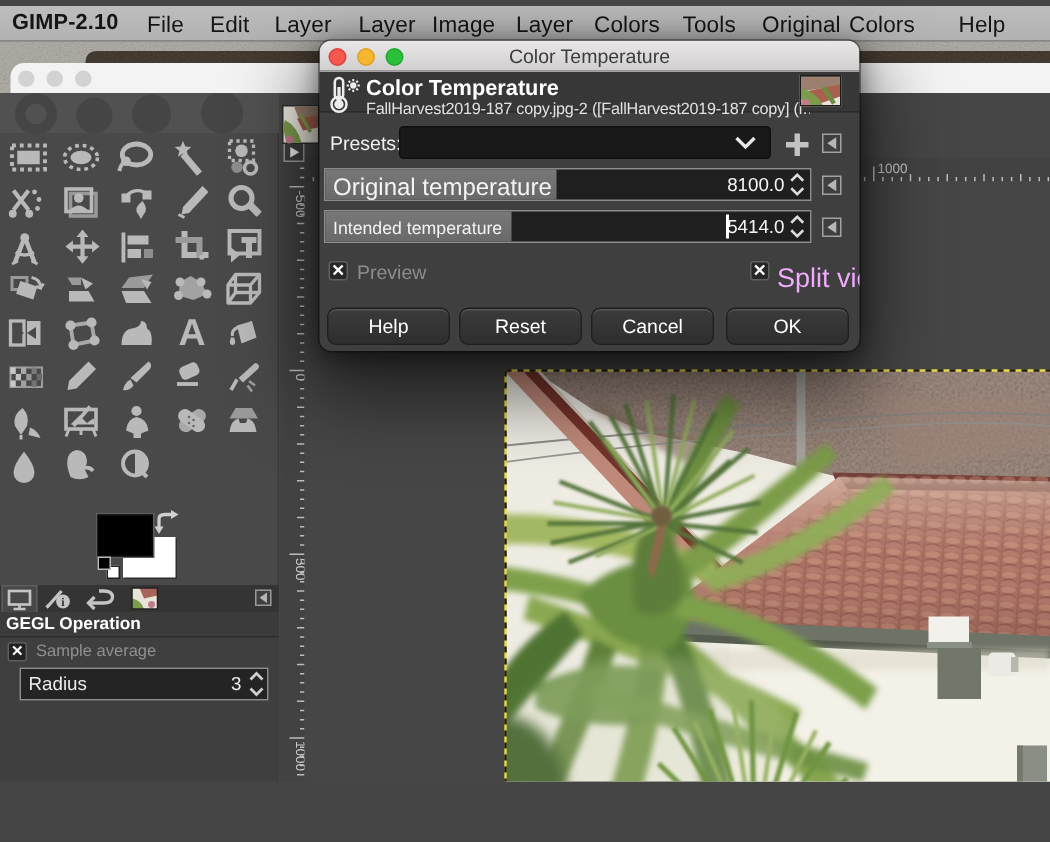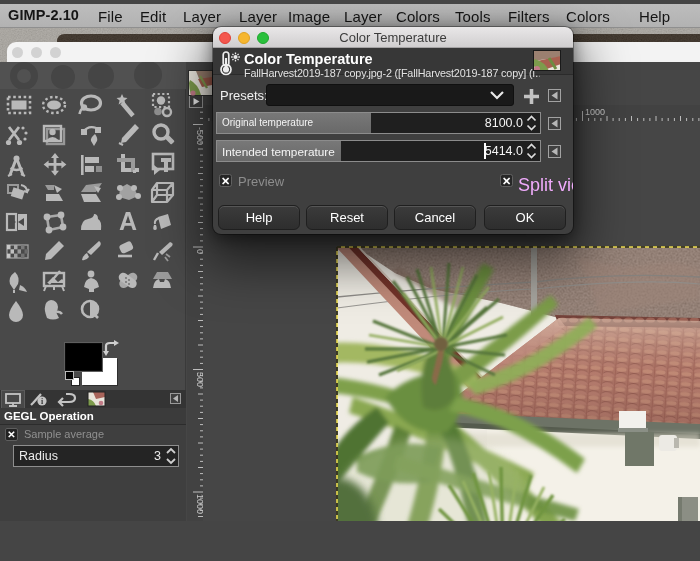--- a/index.html
+++ b/index.html
@@ -42,21 +42,21 @@
 <div class="ab" style="left:0;top:0;width:700px;height:24px;background:linear-gradient(#bdbdbd,#b2b2b2);border-bottom:1px solid #8f8f8f">
 <span class="mi" style="left:8px;font-weight:bold;font-size:14.5px;top:3px">GIMP-2.10</span>
 <span class="mi" style="left:98px">File</span>
 <span class="mi" style="left:140px">Edit</span>
 <span class="mi" style="left:183px">Layer</span>
 <span class="mi" style="left:239px">Layer</span>
 <span class="mi" style="left:288px">Image</span>
 <span class="mi" style="left:344px">Layer</span>
 <span class="mi" style="left:396px">Colors</span>
 <span class="mi" style="left:455px">Tools</span>
-<span class="mi" style="left:508px">Filters</span>
+<span class="mi" style="left:508px">Original</span>
 <span class="mi" style="left:566px">Colors</span>
 <span class="mi" style="left:639px">Help</span>
 </div>
 
 <div class="ab" style="left:7px;top:38px;width:693px;height:20px;background:#f3f3f3;border-radius:9px 0 0 0"></div>
 <div class="ab" style="left:12px;top:43px;width:11px;height:11px;border-radius:50%;background:#d2d2d2"></div>
 <div class="ab" style="left:31px;top:43px;width:11px;height:11px;border-radius:50%;background:#d2d2d2"></div>
 <div class="ab" style="left:50px;top:43px;width:11px;height:11px;border-radius:50%;background:#d2d2d2"></div>
 
 <div class="ab" style="left:186px;top:58px;width:514px;height:503px;background:#464646"></div>
@@ -767,21 +767,21 @@
   <svg class="ab" style="left:335px;top:90px" width="13" height="13">
         <path d="M9.5,2.5 L3.5,6.5 L9.5,10.5 Z" fill="#b7b7b7"></path>
       </svg>
   <div class="ab" style="left:335px;top:118px;width:13px;height:13px;border:1.5px solid #a2a2a2;background:#3f3f3f"></div>
   <svg class="ab" style="left:335px;top:118px" width="13" height="13">
         <path d="M9.5,2.5 L3.5,6.5 L9.5,10.5 Z" fill="#b7b7b7"></path>
       </svg>
 
   <div class="ab" style="left:2.5px;top:85px;width:325px;height:22px;border:1px solid #8c8c8c;background:#1f1f1f"></div>
   <div class="ab" style="left:3.5px;top:86px;width:154px;height:20px;background:linear-gradient(#787878,#696969)"></div>
-  <div class="ab" style="left:9px;top:90px;font-size:10px;color:#f4f4f4">Original temperature</div>
+  <div class="ab" style="left:9px;top:90px;font-size:16px;color:#f4f4f4">Original temperature</div>
   <div class="ab" style="left:230px;top:89px;width:80px;text-align:right;font-size:12.5px;color:#f4f4f4">8100.0</div>
   <svg class="ab" style="left:312px;top:86px" width="13" height="20">
         <path d="M2.5,7.5 L6.5,3.5 L10.5,7.5" fill="none" stroke="#dcdcdc" stroke-width="1.7"></path>
         <path d="M2.5,12.5 L6.5,16.5 L10.5,12.5" fill="none" stroke="#dcdcdc" stroke-width="1.7"></path>
       </svg>
 
   <div class="ab" style="left:2.5px;top:113px;width:325px;height:22px;border:1px solid #8c8c8c;background:#1f1f1f"></div>
   <div class="ab" style="left:3.5px;top:114px;width:124px;height:20px;background:linear-gradient(#787878,#696969)"></div>
   <div class="ab" style="left:9px;top:118px;font-size:11.8px;color:#f4f4f4">Intended temperature</div>
   <div class="ab" style="left:230px;top:117px;width:80px;text-align:right;font-size:12.5px;color:#f4f4f4">5414.0</div>

